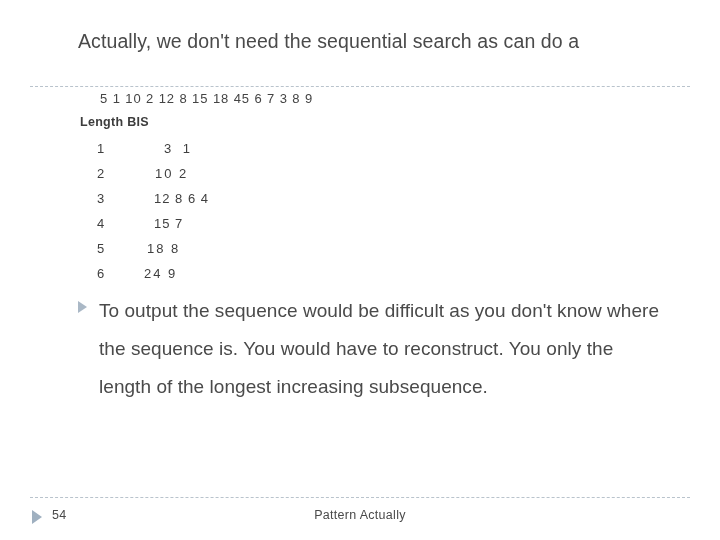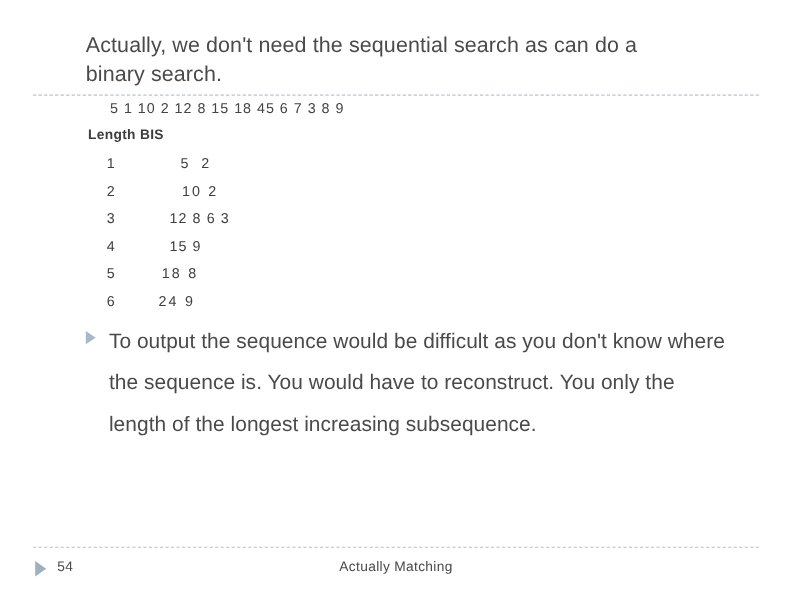--- a/index.html
+++ b/index.html
@@ -104,21 +104,21 @@
     text-align: center;
     padding-right: 4px;
   }
   .bis-table td.vals {
     text-align: left;
     padding-left: 6px;
   }
 
   
   .bis-table tr:nth-child(1) td.vals { padding-left: 38px; letter-spacing: 4px; }
-  .bis-table tr:nth-child(2) td.vals { padding-left: 29px; letter-spacing: 2px; text-align: center; }
+  .bis-table tr:nth-child(2) td.vals { padding-left: 29px; letter-spacing: 2px; }
   .bis-table tr:nth-child(3) td.vals { padding-left: 28px; letter-spacing: 1px; }
   .bis-table tr:nth-child(4) td.vals { padding-left: 28px; letter-spacing: 1px; }
   .bis-table tr:nth-child(5) td.vals { padding-left: 21px; letter-spacing: 2px; margin-top: 28px; }
   .bis-table tr:nth-child(6) td.vals { padding-left: 18px; letter-spacing: 2px; }
 
   
   .bullet-row {
     position: absolute;
     left: 78px;
     top: 292px;
@@ -186,48 +186,47 @@
     letter-spacing: 0.3px;
   }
 </style>
 </head>
 <body>
 
 <div class="slide">
 
   <div class="title-block">
     <div class="title-text">Actually, we don't need the sequential search as can do a</div>
-    <div class="title-text cont">binary search.</div>
   </div>
 
   <div class="dash-rule top"></div>
 
   <div class="content">
 
     <div class="seq-line">5 1 10 2 12 8 15 18 45 6 7 3 8 9</div>
 
     <div class="table-head">Length BIS</div>
 
     <table class="bis-table">
       <tbody>
         <tr>
           <td class="len">1</td>
-          <td class="vals">5   2</td>
+          <td class="vals">3   1</td>
         </tr>
         <tr>
           <td class="len">2</td>
           <td class="vals">10  2</td>
         </tr>
         <tr>
           <td class="len">3</td>
-          <td class="vals">12 8 6 3</td>
+          <td class="vals">12 8 6 4</td>
         </tr>
         <tr>
           <td class="len">4</td>
-          <td class="vals">15 9</td>
+          <td class="vals">15 7</td>
         </tr>
         <tr>
           <td class="len">5</td>
           <td class="vals">18  8</td>
         </tr>
         <tr>
           <td class="len">6</td>
           <td class="vals">24  9</td>
         </tr>
       </tbody>
@@ -242,16 +241,16 @@
 
   </div>
 
   <div class="dash-rule bottom"></div>
 
   <div class="footer">
     <div class="footer-tri-wrap">
       <div class="footer-tri"></div>
     </div>
     <div class="page-number">54</div>
-    <div class="footer-center">Actually Matching</div>
+    <div class="footer-center">Pattern Actually</div>
   </div>
 
 </div>
 
 </body></html>

